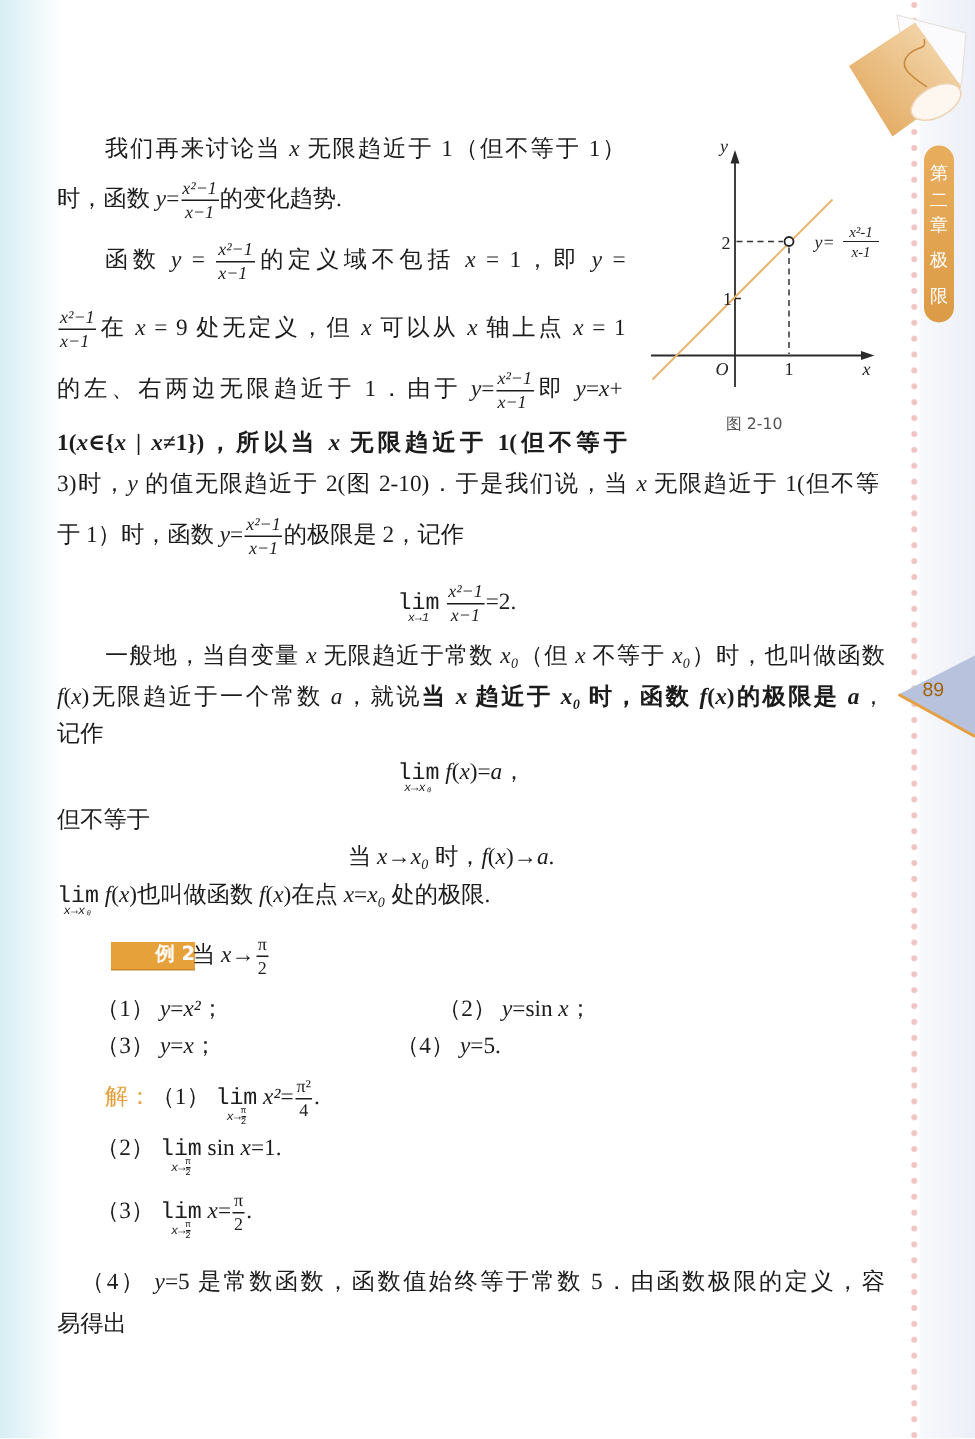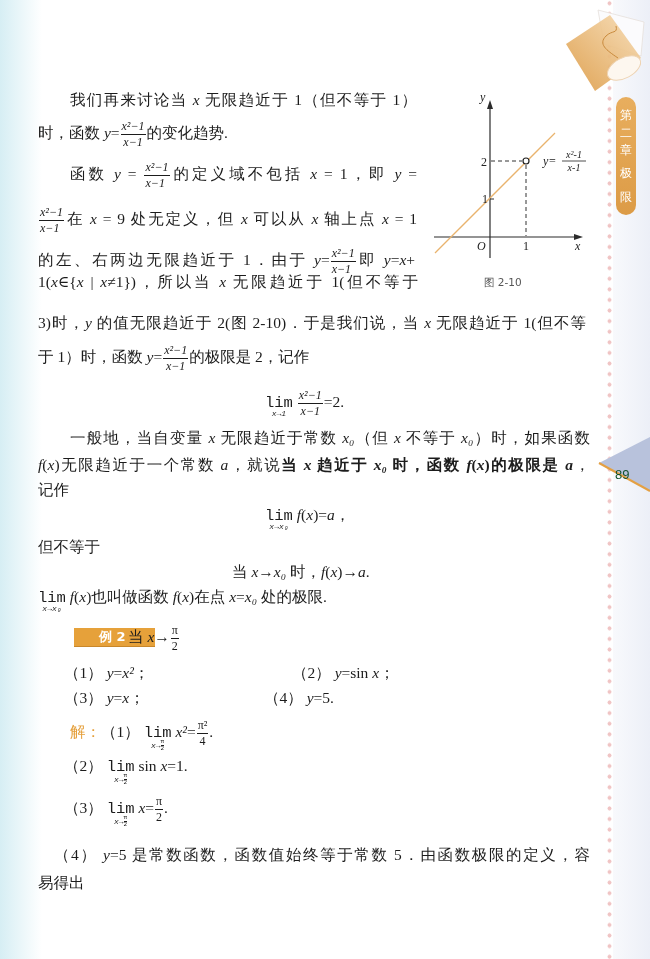--- a/index.html
+++ b/index.html
@@ -20,22 +20,22 @@
 .frac{display:inline-block;vertical-align:middle;text-align:center;font-size:12px;line-height:15px;margin:0 1px;}
 .frac>span{display:block;padding:0 1px;}
 .frac>.den{border-top:1px solid #1c1c1c;}
 .lim{display:inline-block;position:relative;font-style:normal;line-height:16px;font-family:Liberation Mono, monospace;}
 .lim .sub{position:absolute;left:-5px;right:-5px;top:14px;font-size:8px;line-height:9px;text-align:center;font-style:italic;white-space:nowrap;}
 .tiny-frac{display:inline-block;vertical-align:middle;font-size:6px;line-height:6px;text-align:center;font-style:normal;}
 .tiny-frac>span{display:block;}
 .tiny-frac>.den{border-top:1px solid #1c1c1c;}
 .tab{position:absolute;left:616px;top:97px;width:20px;height:118px;border-radius:10px;background:linear-gradient(180deg,#e8ae5e,#dc9b46);}
 .tab span{position:absolute;left:0;width:20px;text-align:center;color:#fff;font-size:12px;line-height:14px;font-family:"DejaVu Sans",sans-serif;}
-.pgnum{position:absolute;left:615px;top:467px;font-size:13px;line-height:16px;color:#14532d;font-family:"Liberation Sans",sans-serif;}
-.badge{position:absolute;left:74px;top:628px;width:56px;height:18px;background:#e6a13a;color:#fff;font-weight:bold;font-size:13px;line-height:18px;text-align:left;font-family:"DejaVu Sans",sans-serif;box-shadow:0 1px 0 #c9872a;padding-left:25px;}
+.pgnum{position:absolute;left:615px;top:452px;font-size:13px;line-height:16px;color:#a16207;font-family:"Liberation Sans",sans-serif;}
+.badge{position:absolute;left:74px;top:628px;width:56px;height:18px;background:#e6a13a;color:#fff;font-weight:bold;font-size:13px;line-height:18px;text-align:right;font-family:"DejaVu Sans",sans-serif;box-shadow:0 1px 0 #c9872a;}
 .sol-label{color:#e5a03c;}
 </style>
 </head>
 <body>
 
 <div class="left-tint"></div>
 <div class="right-strip"></div>
 <div class="dots"></div>
 
 <svg class="art" width="650" height="959" viewBox="0 0 650 959">
@@ -91,29 +91,29 @@
 <div class="ln j" style="left:70px;top:90px;width:347px;"><span>我们再来讨论当 </span><span class="m">x</span><span> 无限趋近于 1（但不等于 1）</span></div>
 
 <div class="ln tall" style="left:38px;top:116px;"><span>时，函数 </span><span class="m">y</span><span>=</span><span class="frac m"><span class="num">x²−1</span><span class="den">x−1</span></span><span>的变化趋势.</span></div>
 
 <div class="ln tall j" style="left:70px;top:157px;width:347px;"><span>函数 </span><span class="m">y</span><span> = </span><span class="frac m"><span class="num">x²−1</span><span class="den">x−1</span></span><span>的定义域不包括 </span><span class="m">x</span><span> = 1，即 </span><span class="m">y</span><span> =</span></div>
 
 <div class="ln tall j" style="left:38px;top:202px;width:379px;"><span class="frac m"><span class="num">x²−1</span><span class="den">x−1</span></span><span>在 </span><span class="m">x</span><span> = 9 处无定义，但 </span><span class="m">x</span><span> 可以从 </span><span class="m">x</span><span> 轴上点 </span><span class="m">x</span><span> = 1</span></div>
 
 <div class="ln tall j" style="left:38px;top:243px;width:377px;"><span>的左、右两边无限趋近于 1．由于 </span><span class="m">y</span><span>=</span><span class="frac m"><span class="num">x²−1</span><span class="den">x−1</span></span><span>即 </span><span class="m">y</span><span>=</span><span class="m">x</span><span>+</span></div>
 
-<div class="ln j" style="left:38px;top:272px;width:380px;"><span>1(</span><span class="m">x</span><span>∈{</span><span class="m">x</span><span> | </span><span class="m">x</span><span>≠1})，所以当 </span><span class="m">x</span><span> 无限趋近于 1(但不等于</span></div>
+<div class="ln j" style="left:38px;top:286px;width:380px;font-weight:bold;"><span>1(</span><span class="m">x</span><span>∈{</span><span class="m">x</span><span> | </span><span class="m">x</span><span>≠1})，所以当 </span><span class="m">x</span><span> 无限趋近于 1(但不等于</span></div>
 
 <div class="ln j" style="left:38px;top:313px;width:548px;"><span>3)时，</span><span class="m">y</span><span> 的值无限趋近于 2(图 2-10)．于是我们说，当 </span><span class="m">x</span><span> 无限趋近于 1(但不等</span></div>
 
 <div class="ln tall" style="left:38px;top:340px;"><span>于 1）时，函数 </span><span class="m">y</span><span>=</span><span class="frac m"><span class="num">x²−1</span><span class="den">x−1</span></span><span>的极限是 2，记作</span></div>
 
 <div class="ln tall" style="left:265px;top:385px;"><span class="lim"><span>lim</span><span class="sub">x→1</span></span> <span class="frac m"><span class="num">x²−1</span><span class="den">x−1</span></span><span>=2.</span></div>
 
-<div class="ln j" style="left:70px;top:428px;width:520px;"><span>一般地，当自变量 </span><span class="m">x</span><span> 无限趋近于常数 </span><span class="m">x₀</span><span>（但 </span><span class="m">x</span><span> 不等于 </span><span class="m">x₀</span><span>）时，如果函数</span></div>
+<div class="ln j" style="left:70px;top:428px;width:520px;"><span>一般地，当自变量 </span><span class="m">x</span><span> 无限趋近于常数 </span><span class="m">x₀</span><span>（但 </span><span class="m">x</span><span> 不等于 </span><span class="m">x₀</span><span>）时，也叫做函数</span></div>
 
 <div class="ln j" style="left:38px;top:455px;width:552px;"><span class="m">f</span><span>(</span><span class="m">x</span><span>)无限趋近于一个常数 </span><span class="m">a</span><span>，就说</span><span class="b"><span>当 </span><span class="m">x</span><span> 趋近于 </span><span class="m">x₀</span><span> 时，函数 </span><span class="m">f</span><span>(</span><span class="m">x</span><span>)的极限是 </span><span class="m">a</span></span><span>，</span></div>
 
 <div class="ln" style="left:38px;top:480px;">记作</div>
 
 <div class="ln" style="left:265px;top:505px;"><span class="lim"><span>lim</span><span class="sub">x→x₀</span></span><span> </span><span class="m">f</span><span>(</span><span class="m">x</span><span>)=</span><span class="m">a</span><span>，</span></div>
 
 <div class="ln" style="left:38px;top:537px;">但不等于</div>
 
 <div class="ln" style="left:232px;top:562px;"><span>当 </span><span class="m">x</span><span>→</span><span class="m">x₀</span><span> 时，</span><span class="m">f</span><span>(</span><span class="m">x</span><span>)→</span><span class="m">a</span><span>.</span></div>

